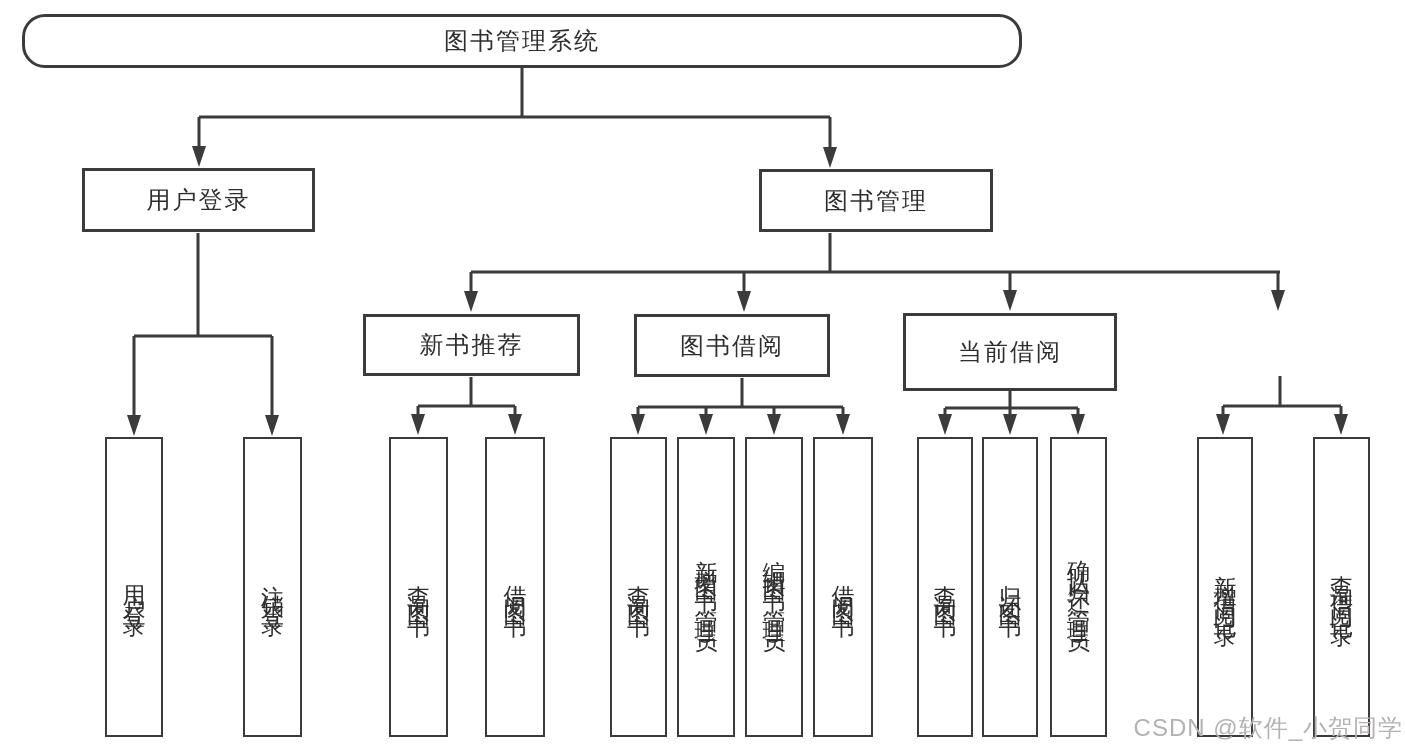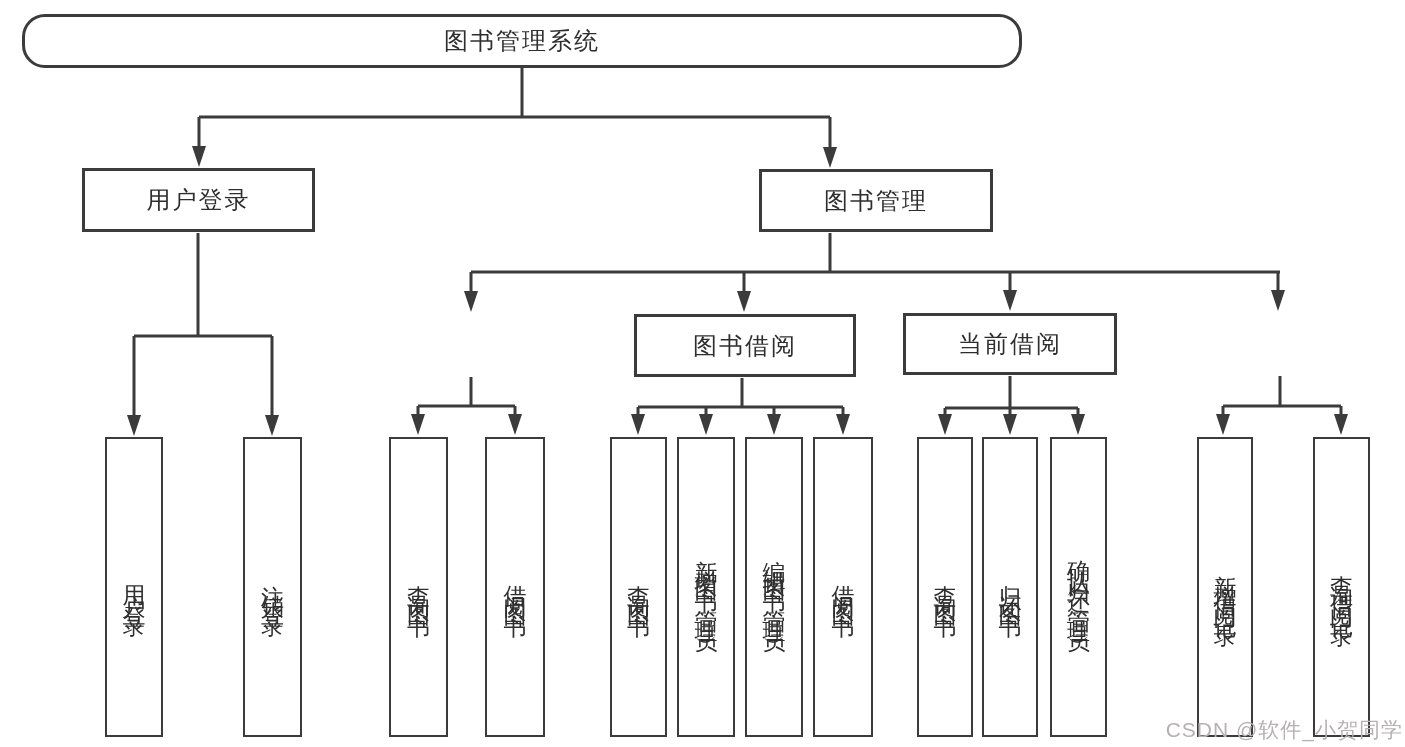--- a/index.html
+++ b/index.html
@@ -9,21 +9,21 @@
   body{font-family:"Liberation Sans","DejaVu Sans",sans-serif;}
   .canvas{position:relative;width:1405px;height:747px;background:var(--bg);overflow:hidden;}
   .wires{position:absolute;left:0;top:0;}
   .node{position:absolute;box-sizing:border-box;background:#fff;display:flex;
         align-items:center;justify-content:center;color:var(--text);}
   .node.h{border:3px solid var(--line);font-size:24px;letter-spacing:2px;white-space:nowrap;}
   .node.root{font-size:24px;border-radius:23px;}
   .node.v{border:2px solid var(--line);font-size:23px;}
   .node.v .vlabel{writing-mode:vertical-rl;text-orientation:mixed;letter-spacing:10px;
                   line-height:1;display:block;}
-  .watermark{position:absolute;right:2px;bottom:3px;color:var(--wm);font-size:21px;
+  .watermark{position:absolute;right:2px;bottom:3px;color:var(--wm);font-size:24px;
              letter-spacing:1px;z-index:5;white-space:nowrap;}
 </style>
 </head>
 <body>
 
 <div class="canvas">
 
   <svg class="wires" width="1405" height="747" viewBox="0 0 1405 747">
       <g>
         <path d="M522 68 V117 M199 117 H830 M199 117 V149 M830 117 V150" stroke="#3b3b3b" stroke-width="3" fill="none"></path>
@@ -71,24 +71,27 @@
     <span>图书管理系统</span>
   </div>
 
   <div class="node h" style="left:82px;top:168px;width:233px;height:64px;">
     <span>用户登录</span>
   </div>
   <div class="node h" style="left:713px;top:169px;width:234px;height:63px;margin-left:46px;">
     <span>图书管理</span>
   </div>
 
-  <div class="node h" style="left:634px;top:314px;width:222px;height:63px;">
+  <div class="node h" style="left:363px;top:314px;width:217px;height:62px;">
+    <span>新书推荐</span>
+  </div>
+  <div class="node h" style="left:634px;top:314px;width:196px;height:63px;">
     <span>图书借阅</span>
   </div>
-  <div class="node h" style="left:903px;top:313px;width:214px;height:62px;">
+  <div class="node h" style="left:903px;top:313px;width:214px;height:78px;">
     <span>当前借阅</span>
   </div>
 
   <div class="node v" style="left:105px;top:437px;width:58px;height:300px;">
     <span class="vlabel">用户登录</span>
   </div>
   <div class="node v" style="left:243px;top:437px;width:59px;height:300px;">
     <span class="vlabel">注销登录</span>
   </div>
 

